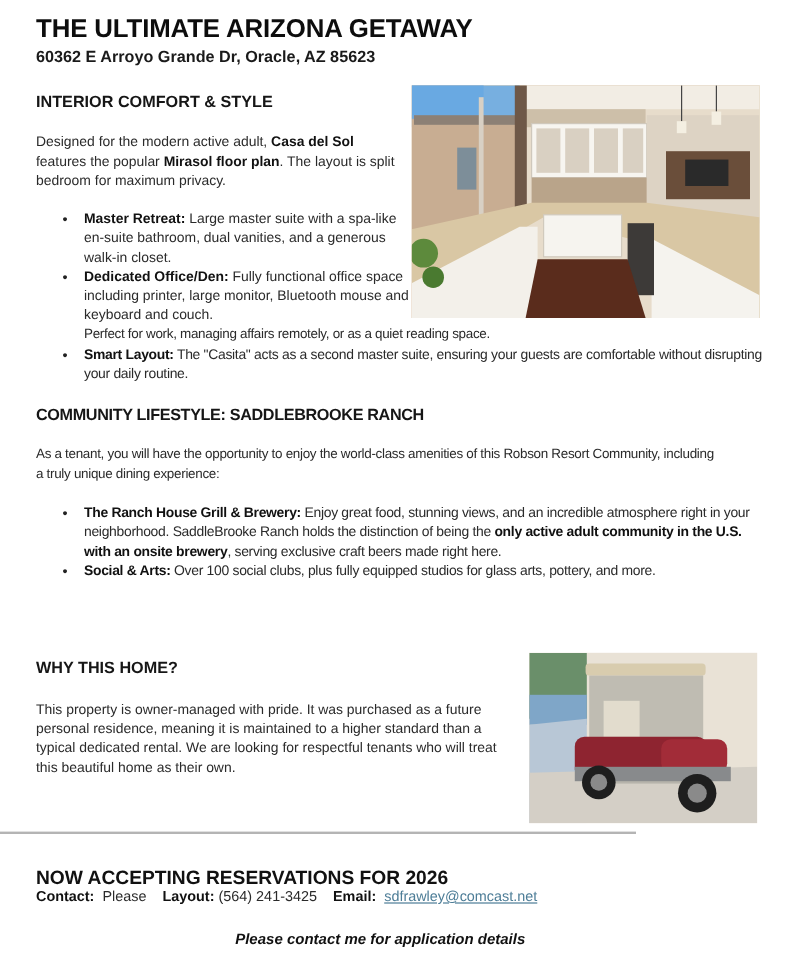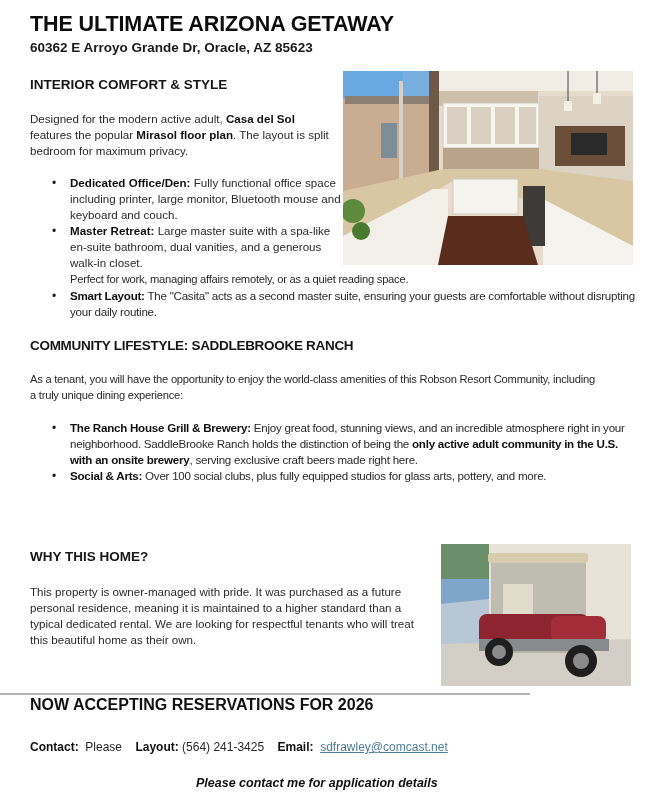--- a/index.html
+++ b/index.html
@@ -91,21 +91,21 @@
       background: #e8e0d4;
     }
 
     .divider {
       left: 0; top: 693px;
       width: 530px; height: 2px;
       background: #b4b4b4;
     }
 
     .cta {
-      left: 30px; top: 696px;
+      left: 30px; top: 724px;
       font-size: 16px;
       font-weight: bold;
       color: #111;
       white-space: nowrap;
     }
     .contact-line {
       left: 30px; top: 740px;
       font-size: 12px;
       color: #2a2a2a;
       white-space: nowrap;
@@ -132,24 +132,24 @@
 <div class="abs address">60362 E Arroyo Grande Dr, Oracle, AZ 85623</div>
 
 <div class="abs section-heading" style="left:30px; top:77px;">INTERIOR COMFORT &amp; STYLE</div>
 
 <div class="abs body-text" style="left:30px; top:111px; width:300px;">
   <span>Designed for the modern active adult, </span><b>Casa del Sol</b><span> features the popular </span><b>Mirasol floor plan</b><span>. The layout is split bedroom for maximum privacy.</span>
 </div>
 
 <ul class="abs bullets" style="left:52px; top:175px;">
   <li style="width:275px;">
+    <span class="lead">Master Retreat:</span><span> Large master suite with a spa-like en-suite bathroom, dual vanities, and a generous walk-in closet.</span>
+  </li>
+  <li style="width:275px;">
     <span class="lead">Dedicated Office/Den:</span><span> Fully functional office space including printer, large monitor, Bluetooth mouse and keyboard and couch.</span>
-  </li>
-  <li style="width:275px;">
-    <span class="lead">Master Retreat:</span><span> Large master suite with a spa-like en-suite bathroom, dual vanities, and a generous walk-in closet.</span>
   </li>
 </ul>
 <div class="abs body-text narrow" style="left:70px; top:271px; width:560px; white-space:nowrap;">Perfect for work, managing affairs remotely, or as a quiet reading space.</div>
 <ul class="abs bullets" style="left:52px; top:288px;">
   <li class="narrow" style="width:575px;">
     <span class="lead">Smart Layout:</span><span> The "Casita" acts as a second master suite, ensuring your guests are comfortable without disrupting your daily routine.</span>
   </li>
 </ul>
 
 <div class="abs kitchen-photo">

